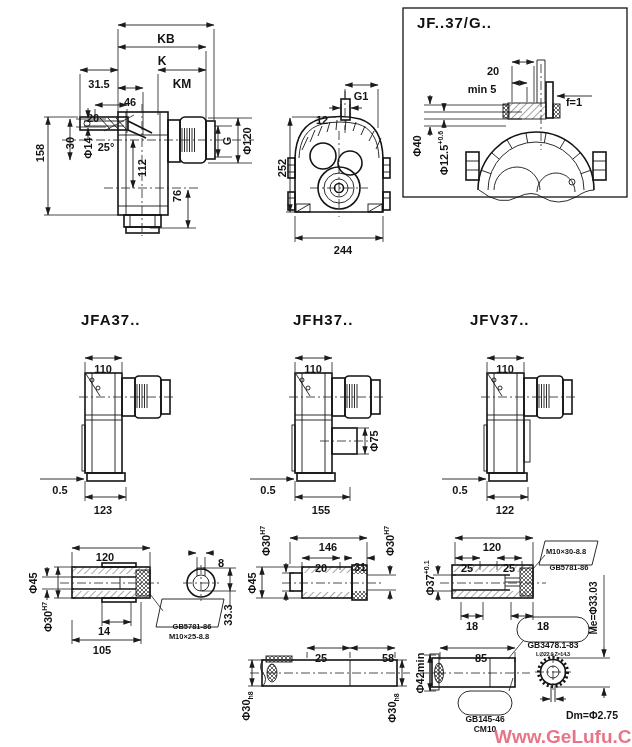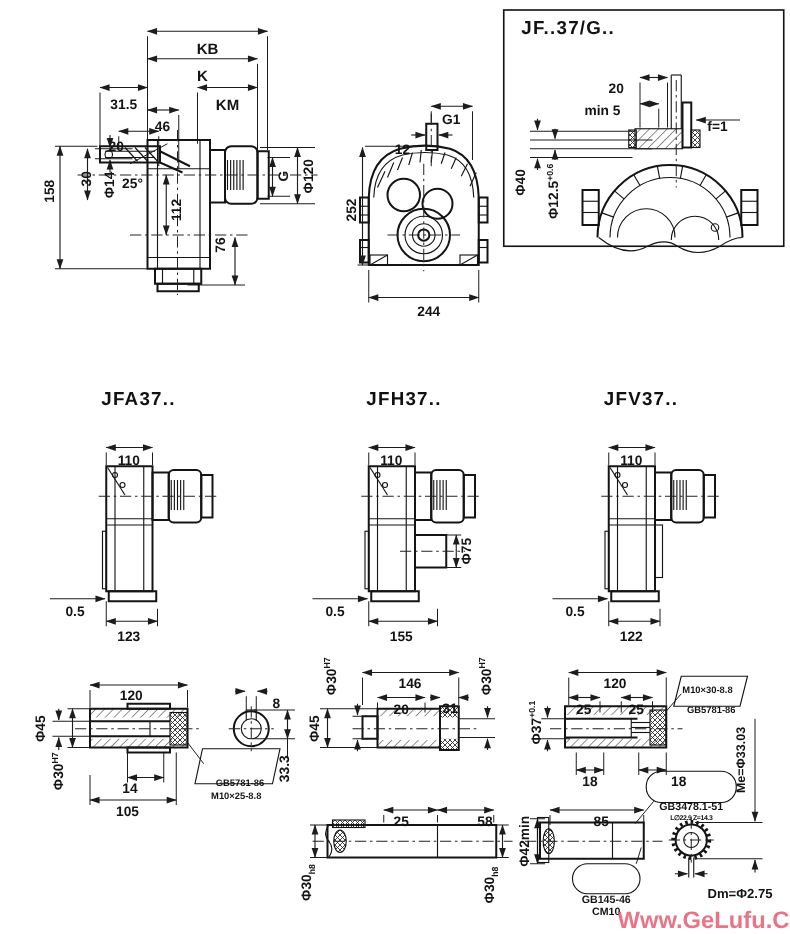--- a/index.html
+++ b/index.html
@@ -491,21 +491,21 @@
 <div class="lbl h" style="left:103px;top:343px">110</div>
 <div class="lbl h" style="left:60px;top:464px">0.5</div>
 <div class="lbl h" style="left:103px;top:484px">123</div>
 
 <div class="t" style="left:293px;top:311px">JFH37..</div>
 <div class="lbl h" style="left:313px;top:343px">110</div>
 <div class="lbl v" style="left:339px;top:435px">Φ75</div>
 <div class="lbl h" style="left:268px;top:464px">0.5</div>
 <div class="lbl h" style="left:321px;top:484px">155</div>
 
-<div class="t" style="left:483px;top:311px">JFV37..</div>
+<div class="t" style="left:470px;top:311px">JFV37..</div>
 <div class="lbl h" style="left:505px;top:343px">110</div>
 <div class="lbl h" style="left:460px;top:464px">0.5</div>
 <div class="lbl h" style="left:505px;top:484px">122</div>
 
 <div class="lbl h" style="left:105px;top:531px">120</div>
 <div class="lbl v" style="left:-2px;top:577px">Φ45</div>
 <div class="lbl v" style="left:10px;top:611px"><span>Φ30</span><sup>H7</sup></div>
 <div class="lbl h" style="left:104px;top:605px">14</div>
 <div class="lbl h" style="left:102px;top:624px">105</div>
 <div class="lbl h" style="left:221px;top:537px">8</div>
@@ -527,21 +527,21 @@
 
 <div class="lbl h" style="left:492px;top:521px">120</div>
 <div class="lbl h" style="left:467px;top:542px">25</div>
 <div class="lbl h" style="left:509px;top:542px">25</div>
 <div class="lbl v" style="left:392px;top:572px"><span>Φ37</span><sup>+0.1</sup></div>
 <div class="lbl h" style="left:472px;top:600px">18</div>
 <div class="lbl h" style="left:543px;top:600px">18</div>
 <div class="lbl h" style="left:481px;top:632px">85</div>
 <div class="lbl h f8" style="left:569px;top:543px">GB5781-86</div>
 <div class="lbl h f8" style="left:566px;top:527px">M10×30-8.8</div>
-<div class="lbl h f85" style="left:553px;top:620px">GB3478.1-51</div>
+<div class="lbl h f85" style="left:553px;top:620px">GB3478.1-83</div>
 <div class="lbl h f5" style="left:553px;top:631px">L∅22.9 Z=14.3</div>
 <div class="lbl h f85" style="left:485px;top:694px">GB145-46</div>
 <div class="lbl h f85" style="left:485px;top:704px">CM10</div>
 <div class="lbl v f10" style="left:559px;top:602px">Me=Φ33.03</div>
 <div class="lbl h" style="left:592px;top:689px;font-size:10.5px">Dm=Φ2.75</div>
 
 <div class="wm2">Www.GeLufu.Com</div>
 
 </div>
 

